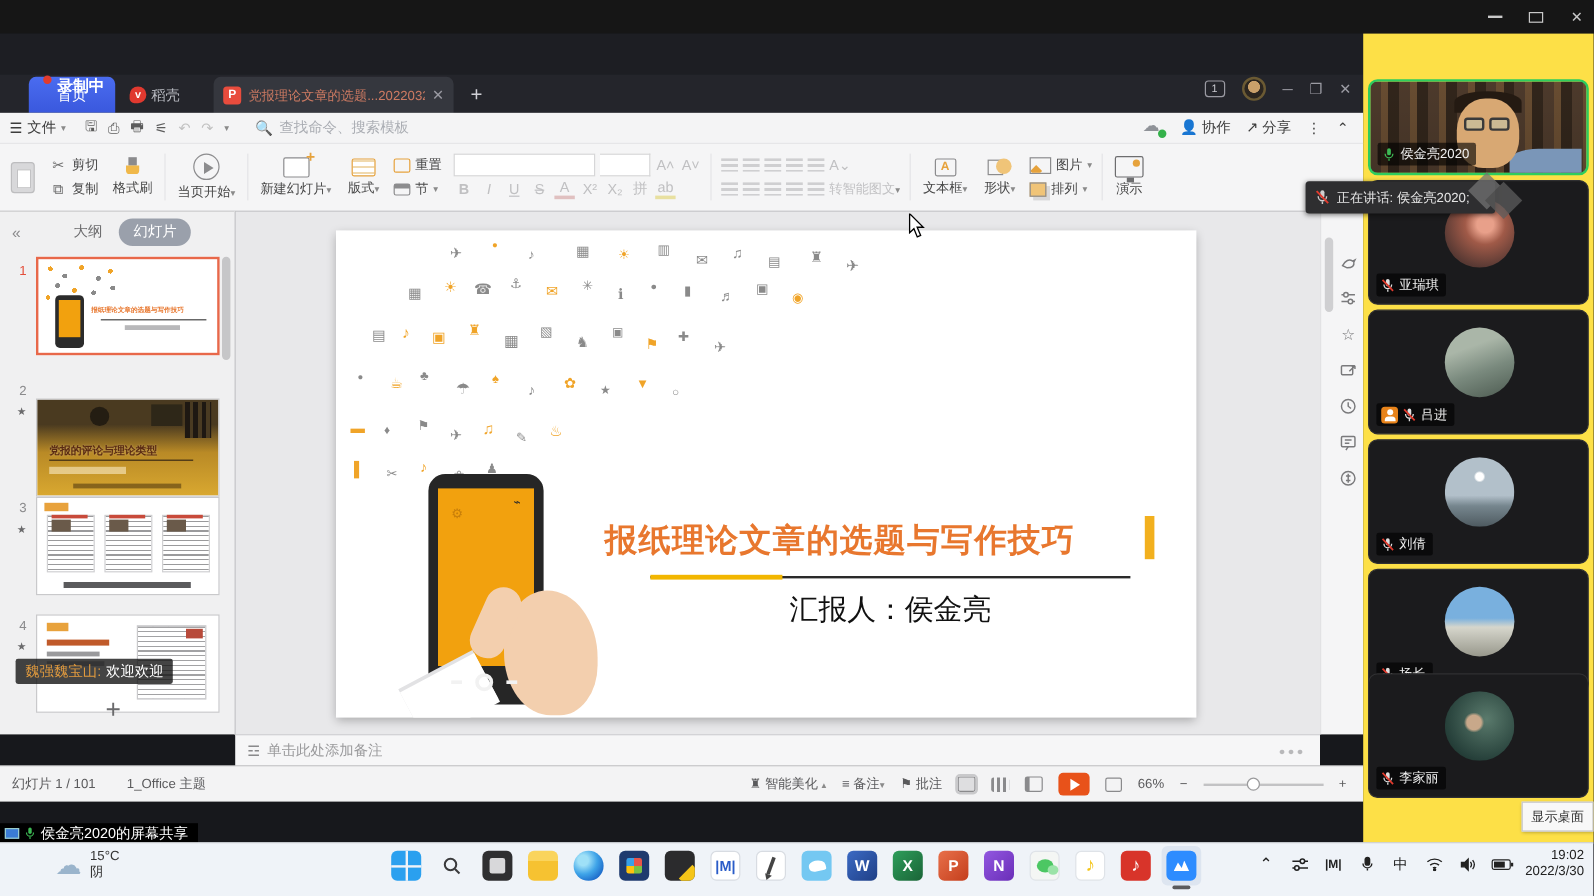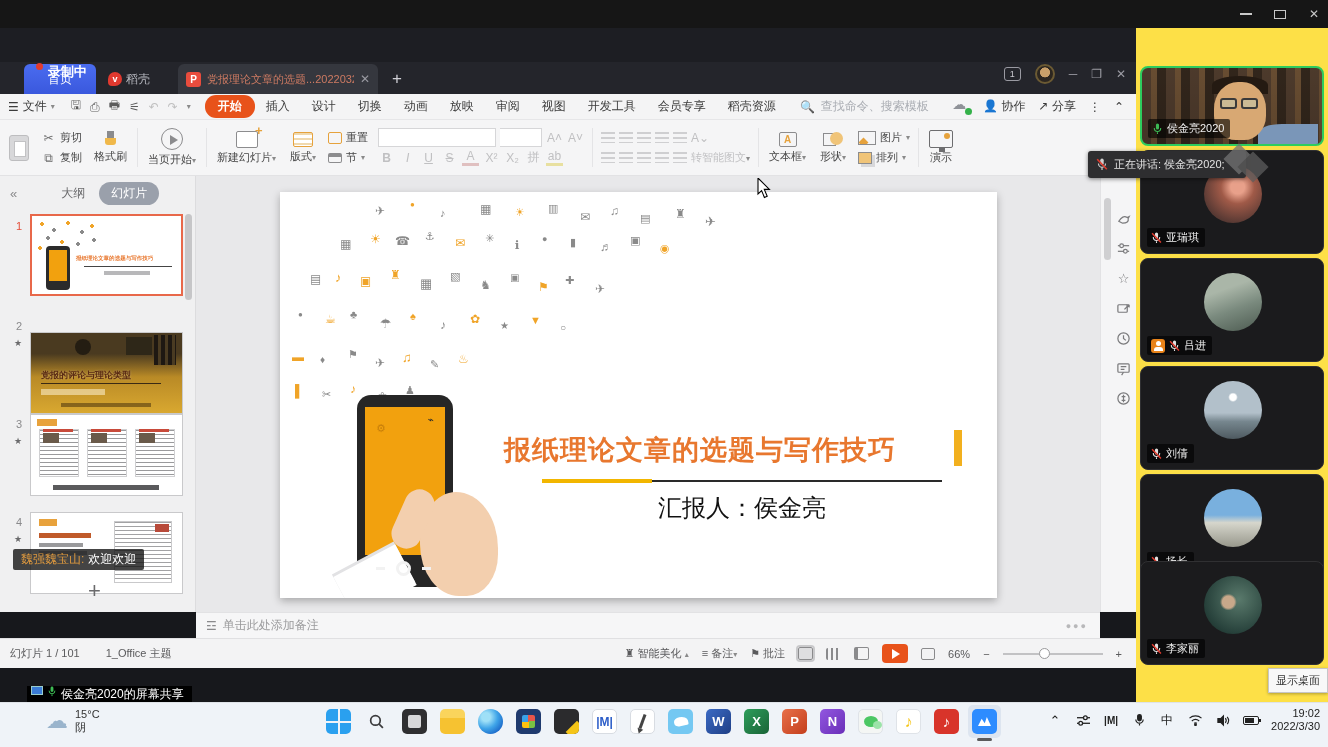--- a/index.html
+++ b/index.html
@@ -198,21 +198,21 @@
   
   #recording { position:absolute; left:36px; top:63px; display:flex; gap:5px; color:#fff; font-size:13px; font-weight:bold; }
   .rec-dot { width:7px; height:7px; background:#e23b2e; border-radius:50%; }
   #speak-tip { position:absolute; left:1088px; top:151px; width:158px; height:27px; background:#2e2e30; border-radius:3px; display:flex; align-items:center; gap:6px; padding:0 8px; font-size:11px; color:#e4e4e4; box-shadow:0 1px 4px rgba(0,0,0,.5); }
   #mosaic { position:absolute; left:1228px; top:148px; width:40px; height:34px; opacity:.75; }
   #mosaic:before, #mosaic:after { content:""; position:absolute; width:22px; height:22px; background:#737373; transform:rotate(45deg); }
   #mosaic:after { left:14px; top:8px; background:#5d5d5d; }
   #chat-overlay { position:absolute; left:13px; top:549px; height:21px; background:rgba(15,15,15,.78); border-radius:2px; display:flex; align-items:center; gap:4px; padding:0 8px; font-size:12px; }
   #chat-overlay .sender { color:#e09a3e; }
   #chat-overlay .msg { color:#fff; }
-  #share-banner { position:absolute; left:0px; top:686px; height:17px; background:#000; display:flex; gap:4px; padding:0 8px 0 4px; font-size:12px; color:#fff;margin-left:27px; }
+  #share-banner { position:absolute; left:0px; top:686px; height:17px; background:#000; display:flex; align-items:center; gap:4px; padding:0 8px 0 4px; font-size:12px; color:#fff; }
   .sb-screen { width:12px; height:9px; background:#3a7bd5; border:1px solid #9cc; flex:none; }
   #desktop-tip { position:absolute; left:1268px; top:668px; width:60px; height:25px; background:#f8f8f8; border:1px solid #c6c6c8; font-size:11px; color:#333; display:flex; align-items:center; justify-content:center; box-shadow:0 1px 3px rgba(0,0,0,.3); }
 
   
   #taskbar { position:absolute; top:702px; left:0; width:1328px; height:45px; background:#eff3f8; border-top:1px solid #dfe3e8; }
   #weather { position:absolute; left:46px; top:5px; display:flex; align-items:center; gap:7px; }
   .weather-cloud { font-size:22px; color:#9ab4cc; }
   .weather-txt { font-size:11px; color:#333; line-height:13px; }
   #tb-center { position:absolute; left:326px; top:6px; display:flex; align-items:center; gap:13px; }
   .tbi { width:25px; height:25px; border-radius:5px; position:relative; display:flex; align-items:center; justify-content:center; font-weight:bold; font-size:13px; color:#fff; }
@@ -297,33 +297,20 @@
       <span class="caret">▾</span>
     </div>
     <div class="qicons">
       <span>🖫</span>
       <span>⎙</span>
       <span>🖶</span>
       <span>⚟</span>
       <span class="ghosted">↶</span>
       <span class="ghosted">↷</span>
       <span class="caret">▾</span>
-    </div>
-    <div id="menu-items">
-      <span class="mi active">开始</span>
-      <span class="mi">插入</span>
-      <span class="mi">设计</span>
-      <span class="mi">切换</span>
-      <span class="mi">动画</span>
-      <span class="mi">放映</span>
-      <span class="mi">审阅</span>
-      <span class="mi">视图</span>
-      <span class="mi">开发工具</span>
-      <span class="mi">会员专享</span>
-      <span class="mi">稻壳资源</span>
     </div>
     <div id="menu-search">
       <span>🔍</span>
       <span>查找命令、搜索模板</span>
     </div>
     <div id="menubar-right">
       <span class="cloud-ic">
           <span class="cloud-dot"></span>
         </span>
       <span><span>👤</span> <span>协作</span></span>

